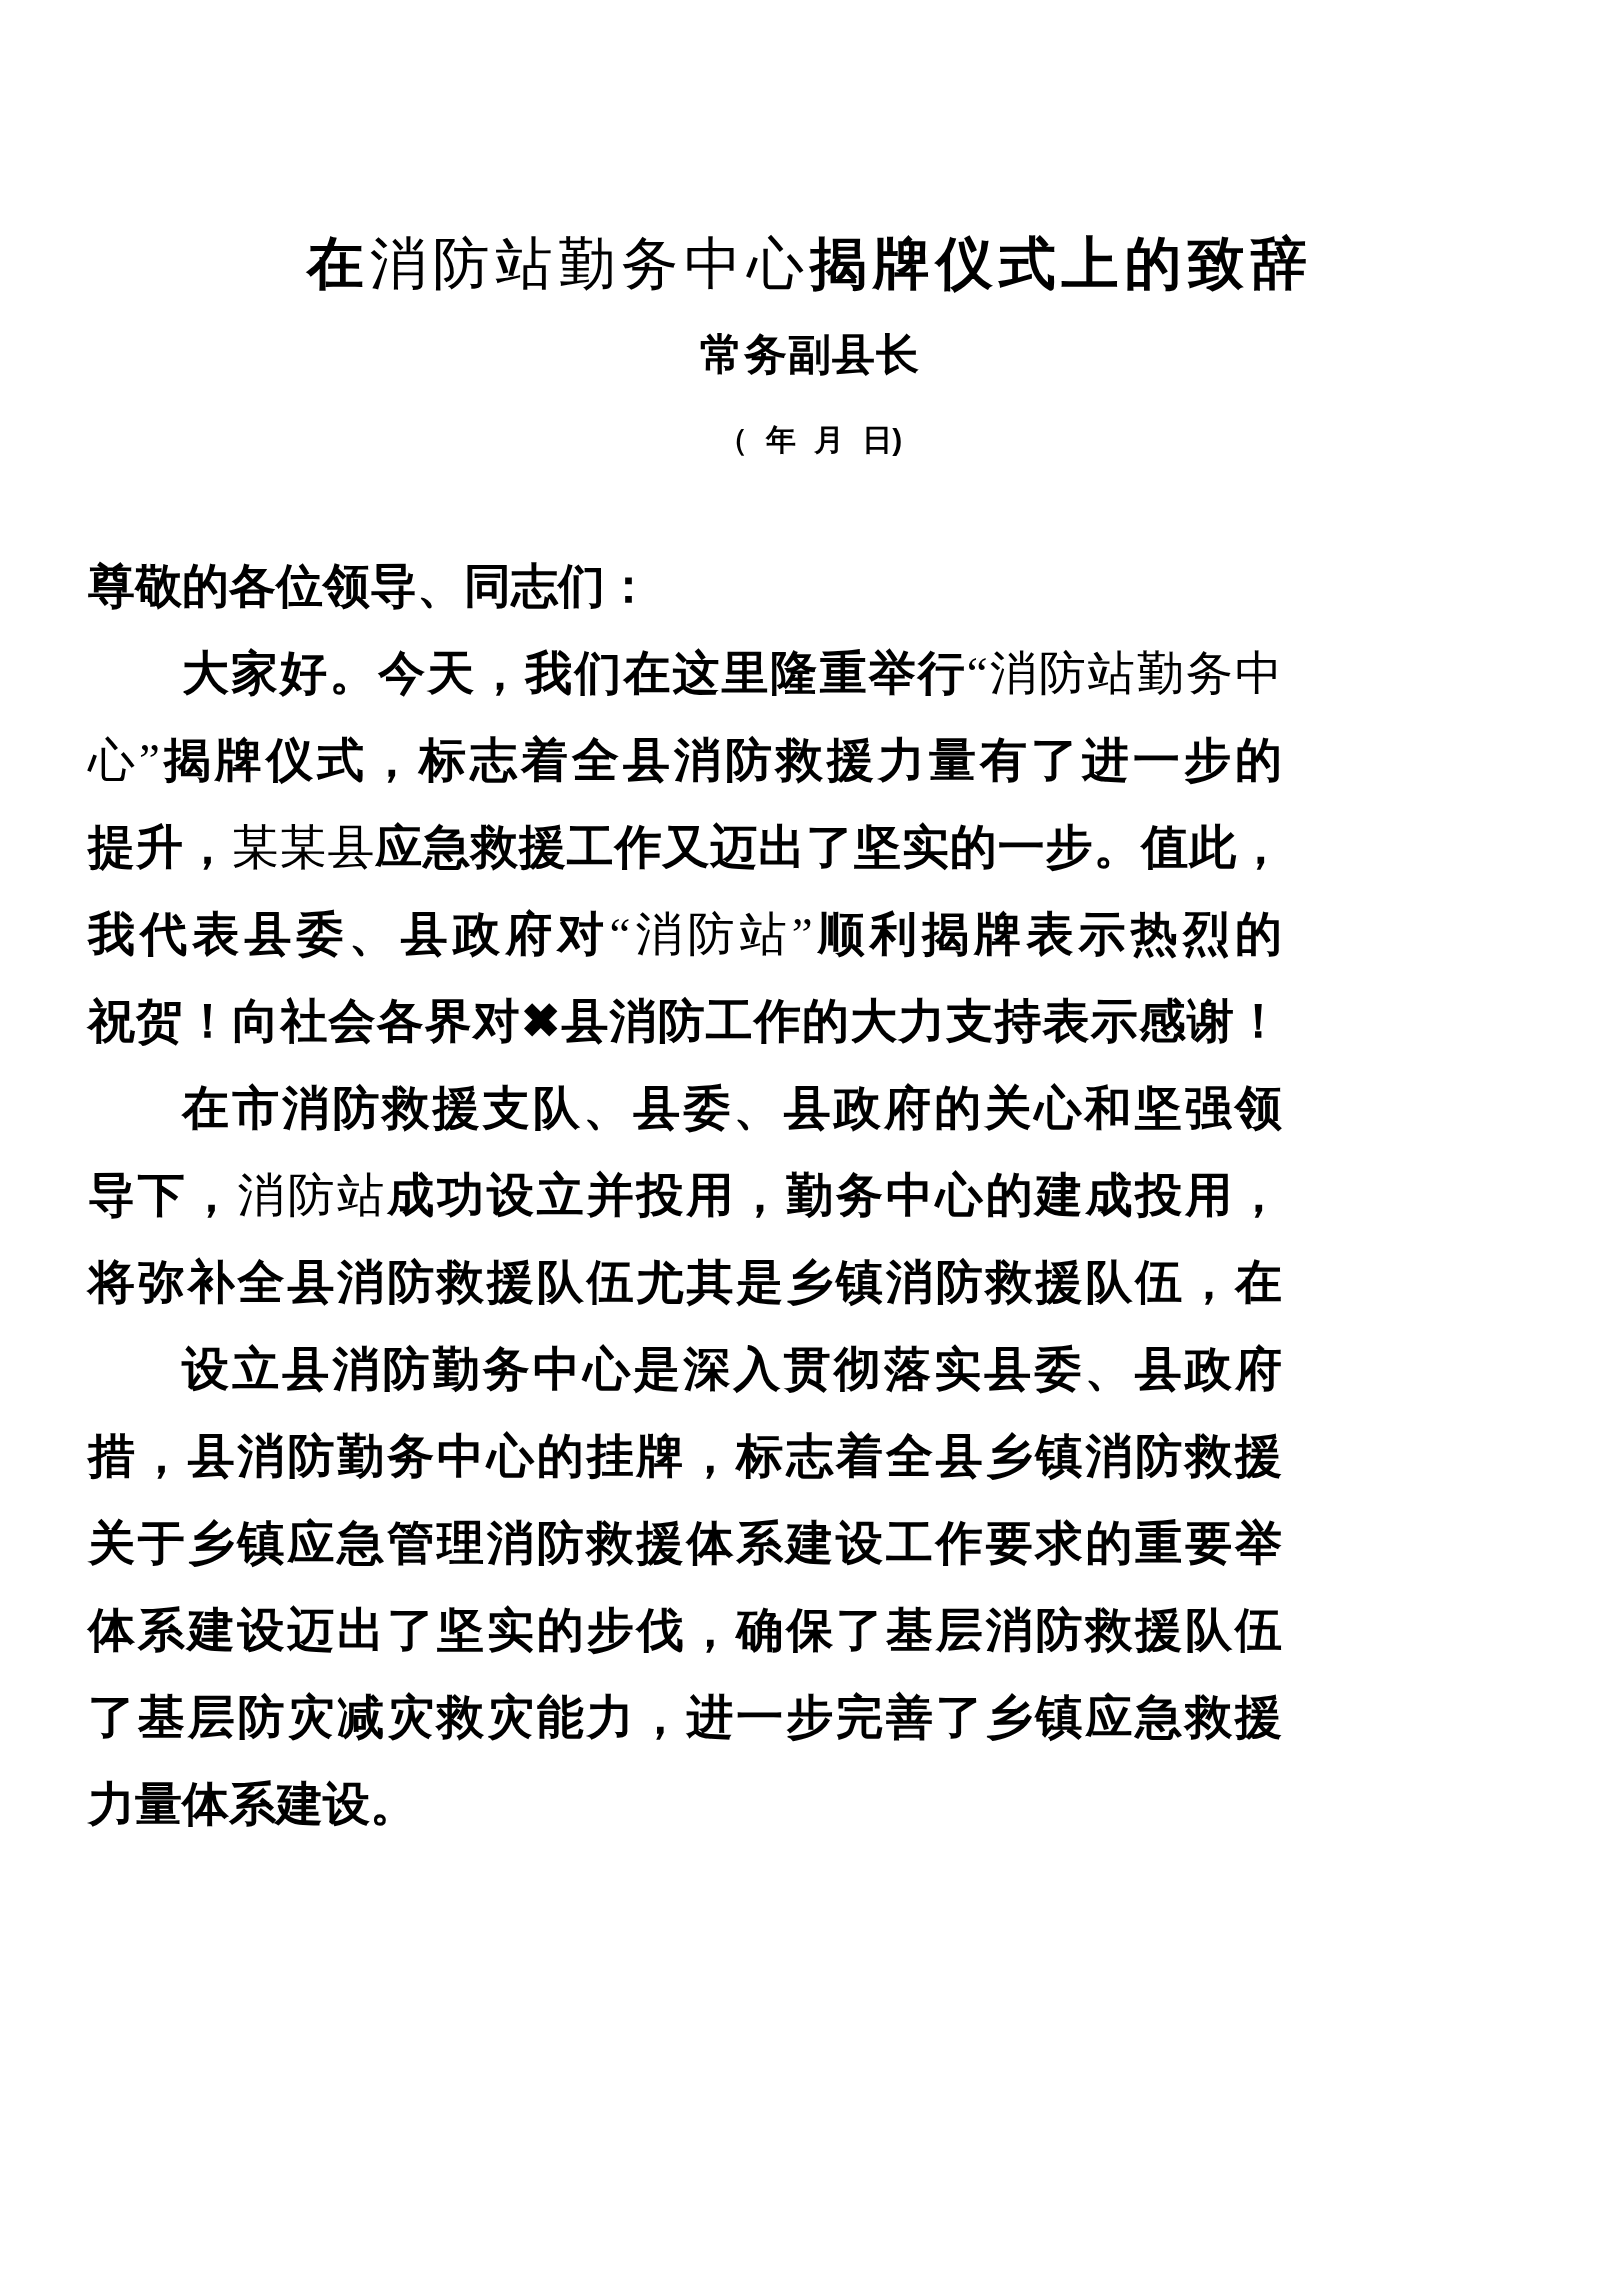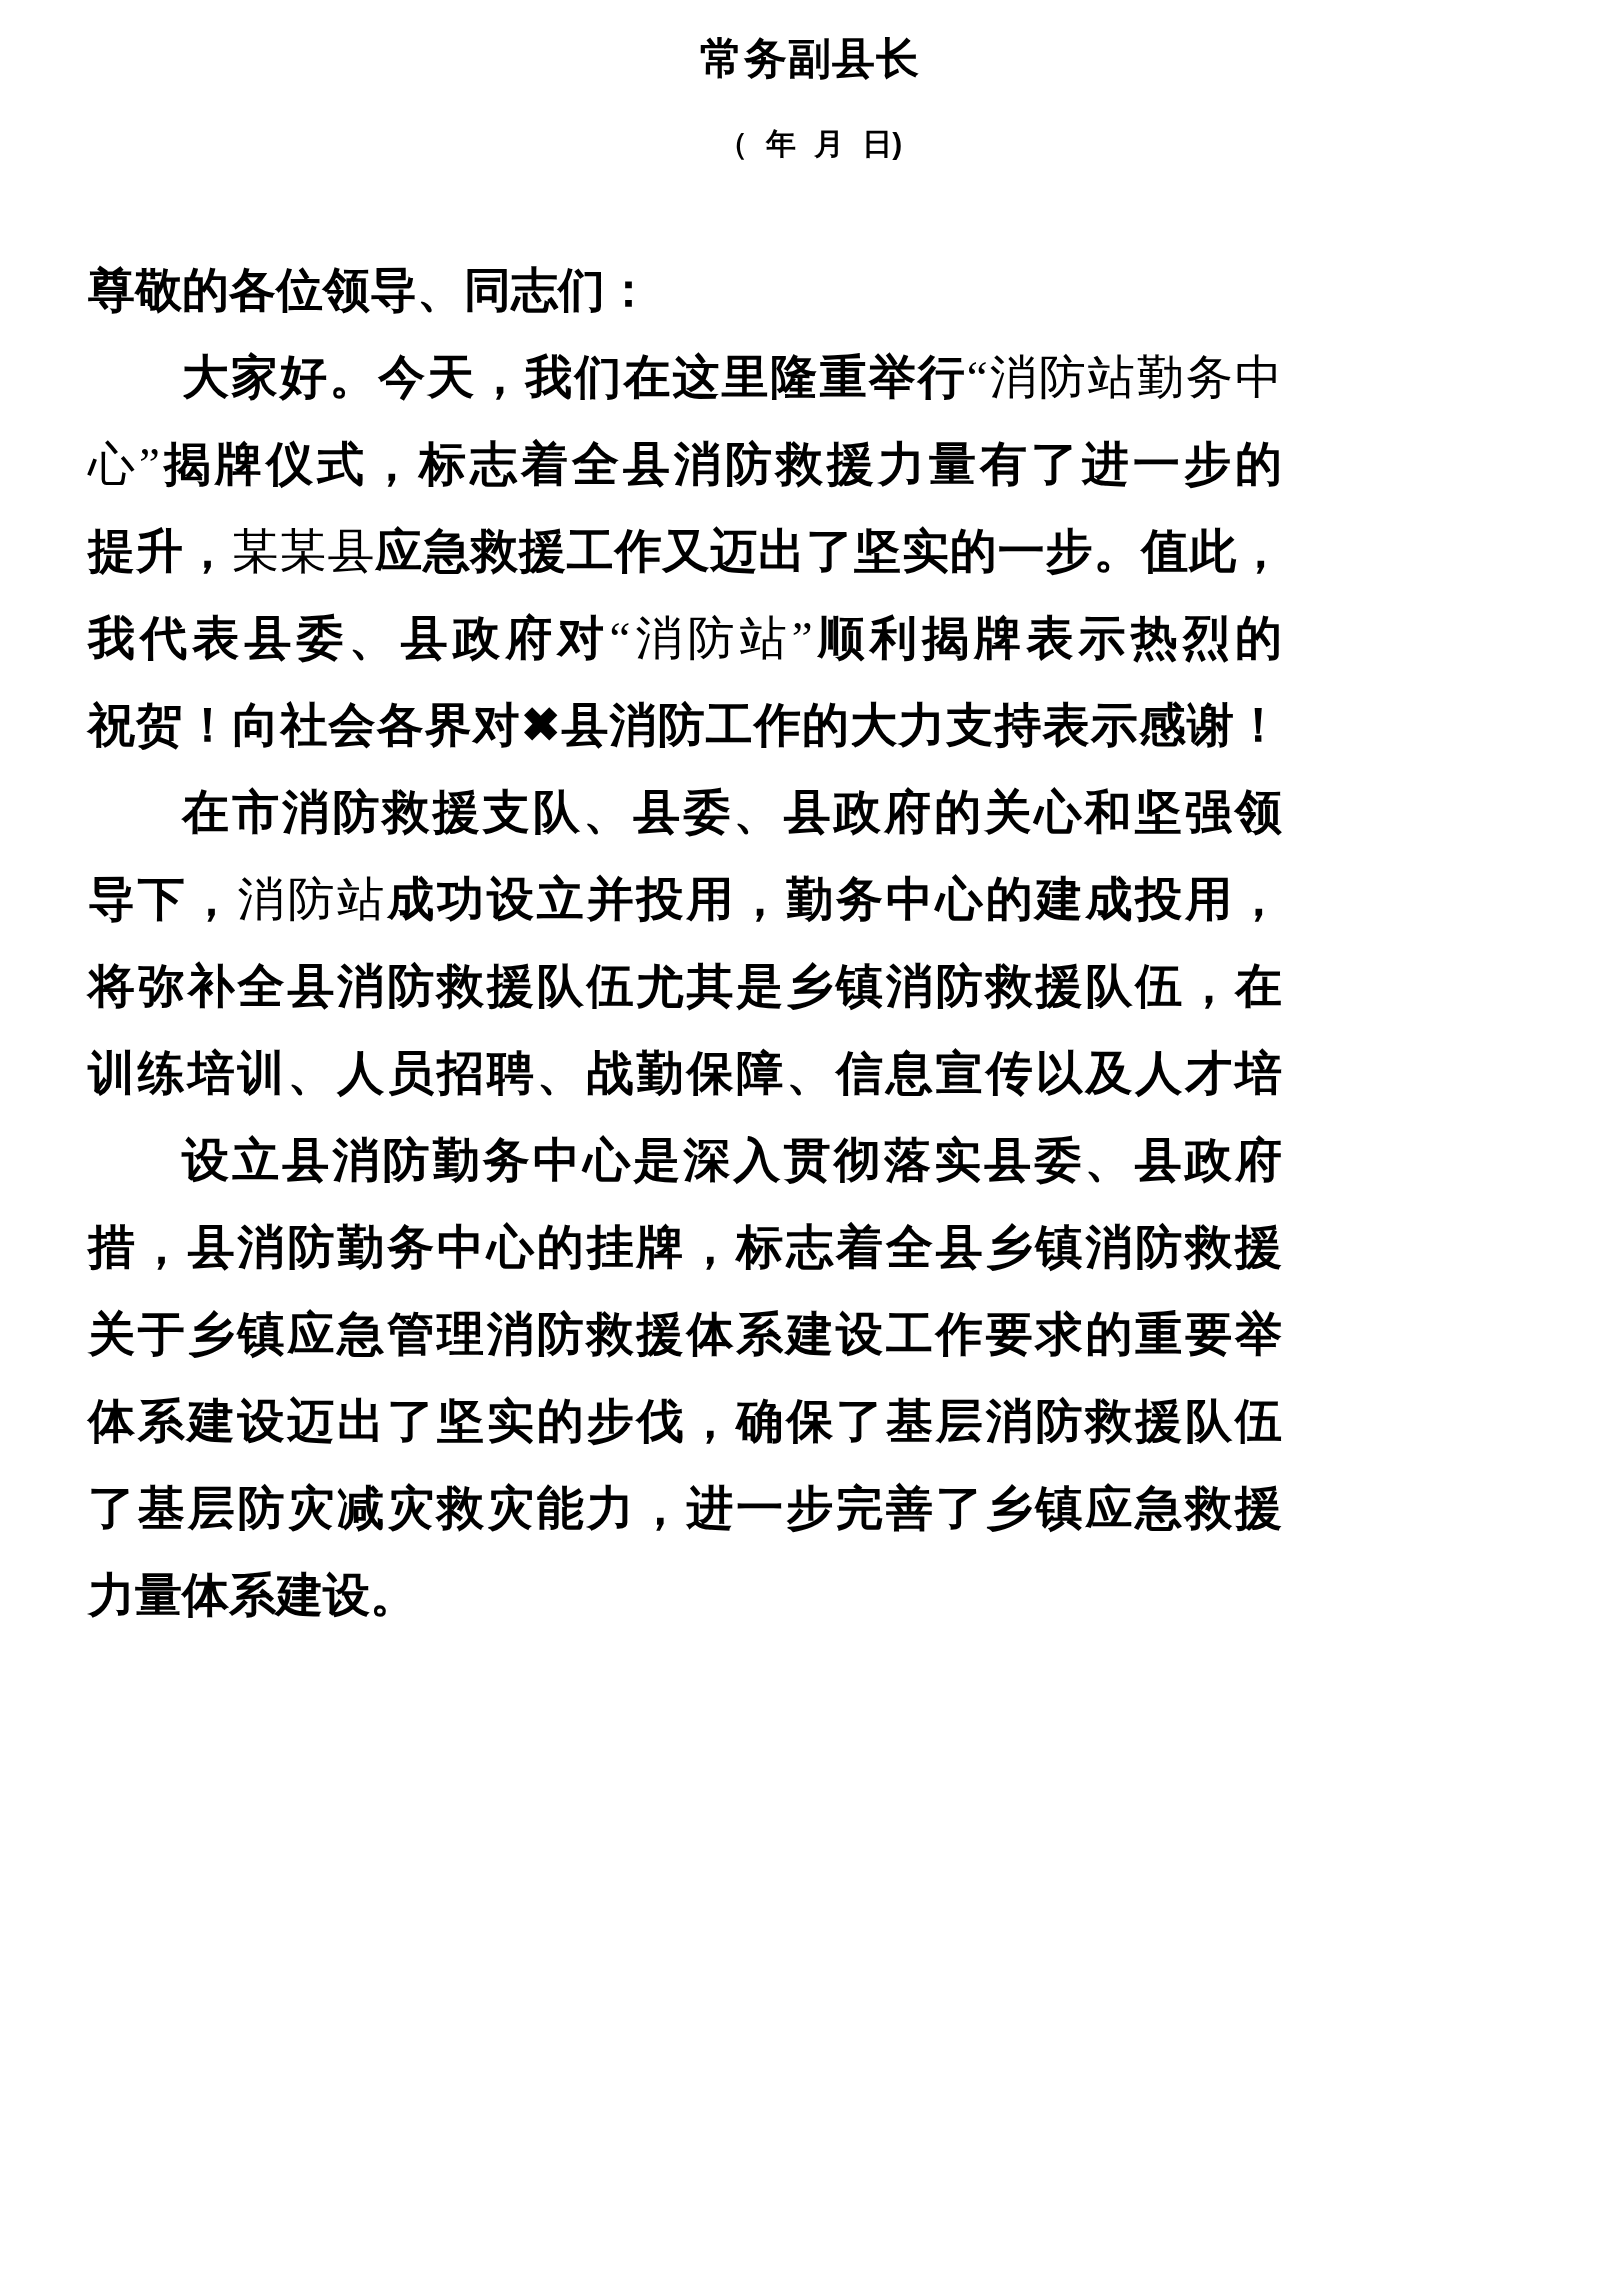--- a/index.html
+++ b/index.html
@@ -82,33 +82,33 @@
   }
   .seg.xmark {
     font-family: "Liberation Sans", sans-serif;
     font-weight: 900;
   }
 </style>
 </head>
 <body>
 
 <div class="page">
+  <h1 class="title"><span class="seg normal">在</span><span class="seg placeholder">消防站勤务中心</span><span class="seg normal">揭牌仪式上的致辞</span></h1>
   <div class="subtitle">常务副县长</div>
   <div class="dateline">（ 年 月 日)</div>
   <div class="body-text">
       <div class="line"><span class="seg normal">尊敬的各位领导、同志们：</span></div>
       <div class="line indent just"><span class="seg normal">大家好。今天，我们在这里隆重举行</span><span class="seg placeholder">“消防站勤务中</span></div>
       <div class="line just"><span class="seg placeholder">心”</span><span class="seg normal">揭牌仪式，标志着全县消防救援力量有了进一步的</span></div>
       <div class="line just tight"><span class="seg normal">提升，</span><span class="seg placeholder">某某县</span><span class="seg normal">应急救援工作又迈出了坚实的一步。值此，</span></div>
       <div class="line just"><span class="seg normal">我代表县委、县政府对</span><span class="seg placeholder">“消防站”</span><span class="seg normal">顺利揭牌表示热烈的</span></div>
       <div class="line just"><span class="seg normal">祝贺！向社会各界对</span><span class="seg xmark">✖</span><span class="seg normal">县消防工作的大力支持表示感谢！</span></div>
       <div class="line indent just"><span class="seg normal">在市消防救援支队、县委、县政府的关心和坚强领</span></div>
       <div class="line just"><span class="seg normal">导下，</span><span class="seg placeholder">消防站</span><span class="seg normal">成功设立并投用，勤务中心的建成投用，</span></div>
       <div class="line just"><span class="seg normal">将弥补全县消防救援队伍尤其是乡镇消防救援队伍，在</span></div>
-      <div class="line just"><span class="seg normal">训练培训、人员招聘、战勤保障、信息宣传以及人才培</span></div>
       <div class="line indent just"><span class="seg normal">设立县消防勤务中心是深入贯彻落实县委、县政府</span></div>
       <div class="line just"><span class="seg normal">措，县消防勤务中心的挂牌，标志着全县乡镇消防救援</span></div>
       <div class="line just"><span class="seg normal">关于乡镇应急管理消防救援体系建设工作要求的重要举</span></div>
       <div class="line just"><span class="seg normal">体系建设迈出了坚实的步伐，确保了基层消防救援队伍</span></div>
       <div class="line just"><span class="seg normal">了基层防灾减灾救灾能力，进一步完善了乡镇应急救援</span></div>
       <div class="line"><span class="seg normal">力量体系建设。</span></div>
     </div>
 </div>
 
 

